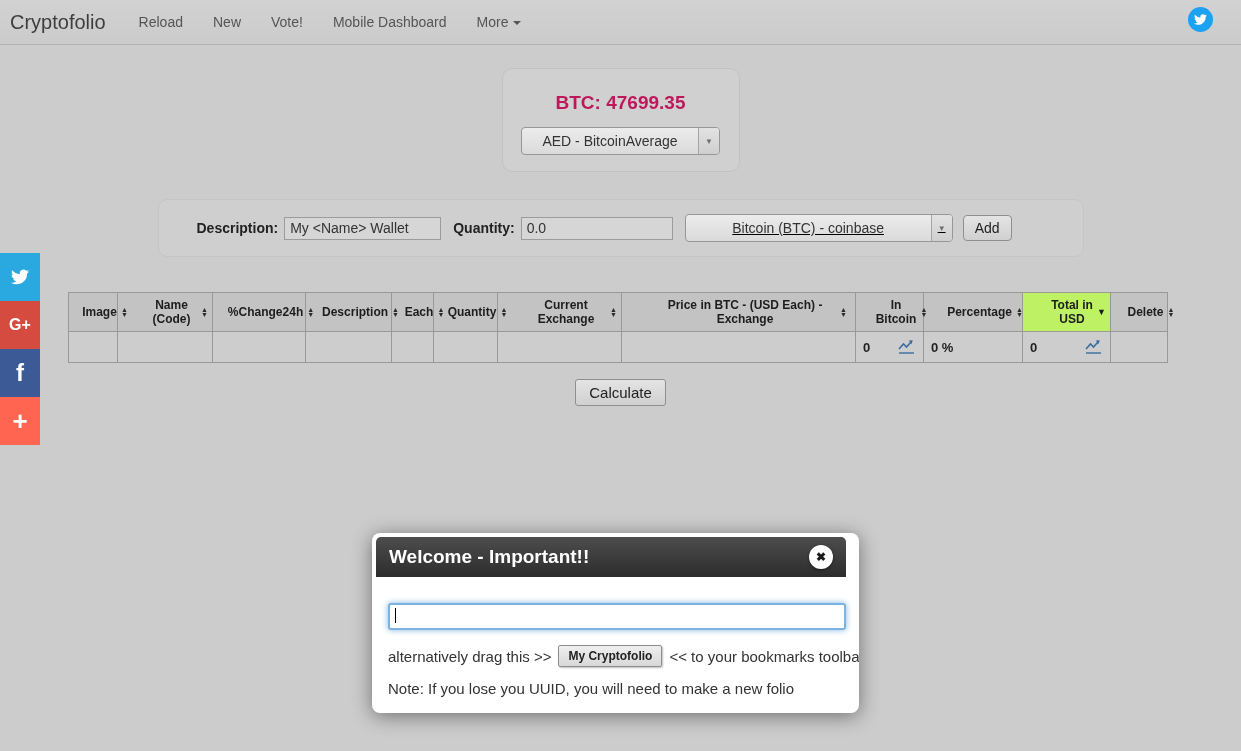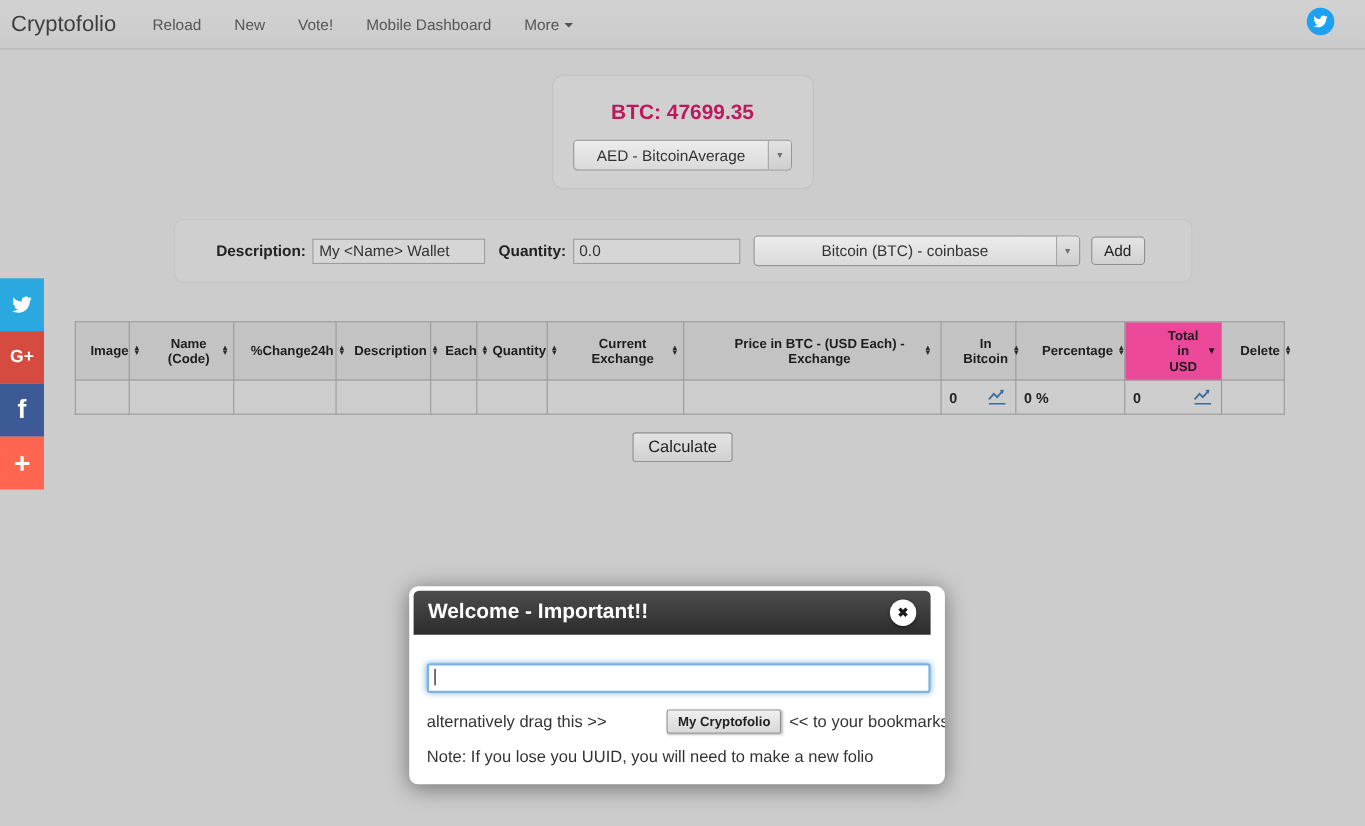--- a/index.html
+++ b/index.html
@@ -21,34 +21,34 @@
   .selectbox .sel-label { flex:1; text-align:center; font-size:14px; color:#333; white-space:nowrap; }
   .selectbox .sel-arrow { width:21px; align-self:stretch; border-left:1px solid #a5a5a5; display:flex; align-items:center; justify-content:center; color:#6f6f6f; font-size:8px; background:linear-gradient(#e2e2e2,#cfcfcf); }
   .ticker-select { width:199px; margin:13px auto 0; }
 
   
   .form-panel { width:926px; height:58px; margin:27px auto 0; background:#cfcfcf; border:1px solid #c5c5c5; border-radius:9px; display:flex; align-items:center; padding-left:38px; }
   .form-label { font-size:14px; font-weight:bold; color:#222; margin-right:6px; white-space:nowrap; }
   .form-input { height:23px; background:#d6d6d6; border:1px solid #9c9c9c; font-size:14px; color:#333; padding:0 5px; font-family:"Liberation Sans", sans-serif; }
   #desc-input { width:157px; margin-right:12px; }
   #qty-input { width:152px; margin-right:12px; }
-  .coin-select { width:297px; margin-right:10px; }
+  .coin-select { width:268px; margin-right:10px;text-decoration:underline; }
   .btn { background:linear-gradient(#e4e4e4,#d0d0d0); border:1px solid #8f8f8f; border-radius:4px; font-size:14px; color:#222; padding:4px 11px; cursor:pointer; font-family:"Liberation Sans", sans-serif; }
 
   
   .social { position:absolute; left:0; top:253px; width:40px; z-index:5; }
   .social-btn { width:40px; height:48px; display:flex; align-items:center; justify-content:center; color:#fff; cursor:pointer; }
   .social-gplus { font-size:16px; font-weight:bold; }
   .social-fb-f { font-size:24px; font-weight:bold; }
   .social-plus { font-size:26px; font-weight:bold; }
 
   
   .folio-table { margin:35px 0 0 68px; border-collapse:collapse; table-layout:fixed; width:1099px; }
   .folio-table th { background:#c3c3c3; border:1px solid #999; font-size:12px; font-weight:bold; color:#1d1d1d; padding:5px 4px; cursor:pointer; }
-  .folio-table th.sorted { background:#ec4899;padding-left:11px; }
+  .folio-table th.sorted { background:#bef264; }
   .folio-table td { background:#cdcdcd; border:1px solid #999; height:31px; padding:2px 7px; font-size:13px; font-weight:bold; color:#222; vertical-align:middle; }
   .th-inner { display:flex; align-items:center; justify-content:center; gap:4px;margin-left:24px; }
   .th-inner.spread { justify-content:space-between; padding:0 4px; }
   .sort-both { display:flex; flex-direction:column; line-height:5px; font-size:7px; color:#2a2a2a; }
   .sort-desc { font-size:9px; color:#1a1a1a; }
   .cell-flex { display:flex; align-items:center; justify-content:space-between; }
   .chart-link { cursor:pointer; display:inline-flex; }
 
   
   .calc-wrap { text-align:center; margin-top:16px; }
@@ -57,21 +57,21 @@
   
   .modal { position:absolute; left:372px; top:533px; width:487px; background:#fff; border-radius:8px; box-shadow:0 3px 20px rgba(0,0,0,0.45); padding:4px 13px 0 4px; overflow:hidden; z-index:10; }
   .modal-header { background:linear-gradient(#4d4d4d,#2c2c2c); border-radius:5px 5px 0 0; height:40px; display:flex; align-items:center; padding:0 13px; }
   .modal-title { color:#fff; font-size:19px; font-weight:bold; }
   .modal-close { margin-left:auto; width:24px; height:24px; border-radius:50%; background:#fff; color:#1a1a1a; font-size:12px; font-weight:bold; display:flex; align-items:center; justify-content:center; cursor:pointer; box-shadow:0 1px 3px rgba(0,0,0,0.5); }
   .modal-body { padding:13px 12px 16px 12px; font-size:15px; color:#333; }
   .uuid-wrap { position:relative; margin:13px 0 15px 0; }
   .uuid-input { display:block; width:100%; box-sizing:content-box; height:19px; padding:2px 4px; border:2px solid #7cb3e0; border-radius:3px; box-shadow:0 0 6px rgba(96,160,220,0.8); outline:none; font-size:14px; font-family:"Liberation Sans", sans-serif; }
   .text-caret { position:absolute; left:7px; top:5px; width:1px; height:15px; background:#000; }
   .drag-line { display:flex; align-items:center; gap:7px; white-space:nowrap; }
-  .bm-btn { font-size:12px; font-weight:bold; padding:3px 9px; background:linear-gradient(#efefef,#d8d8d8); border:1px solid #8d8d8d; border-radius:2px; color:#222; cursor:pointer; box-shadow:1px 1px 2px rgba(0,0,0,0.25); font-family:"Liberation Sans", sans-serif;margin-left:48px; }
+  .bm-btn { font-size:12px; font-weight:bold; padding:3px 9px; background:linear-gradient(#efefef,#d8d8d8); border:1px solid #8d8d8d; border-radius:2px; color:#222; cursor:pointer; box-shadow:1px 1px 2px rgba(0,0,0,0.25); font-family:"Liberation Sans", sans-serif; }
   .note-line { margin-top:13px; }
 </style>
 </head>
 <body>
 
 <div class="page">
 
   <div class="navbar">
     <a class="brand">Cryptofolio</a>
     <span class="nav-item">Reload</span>

